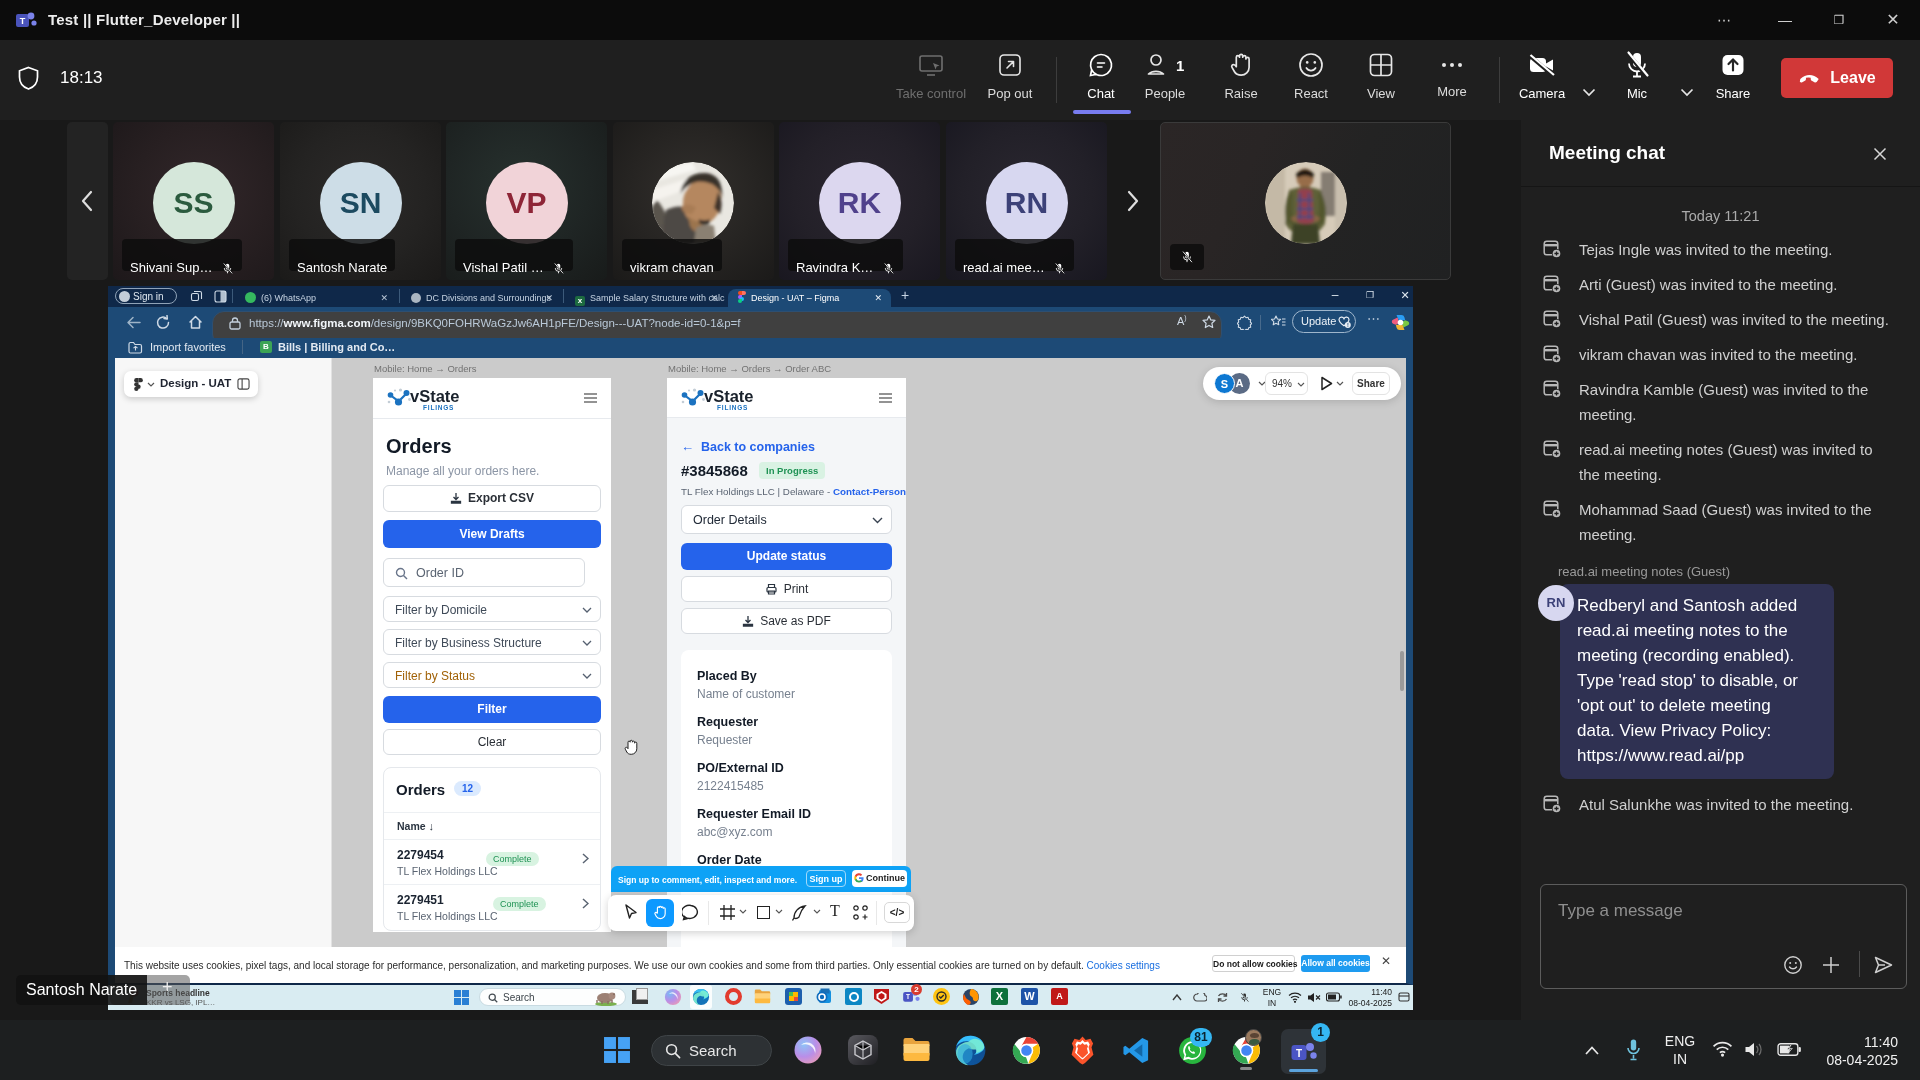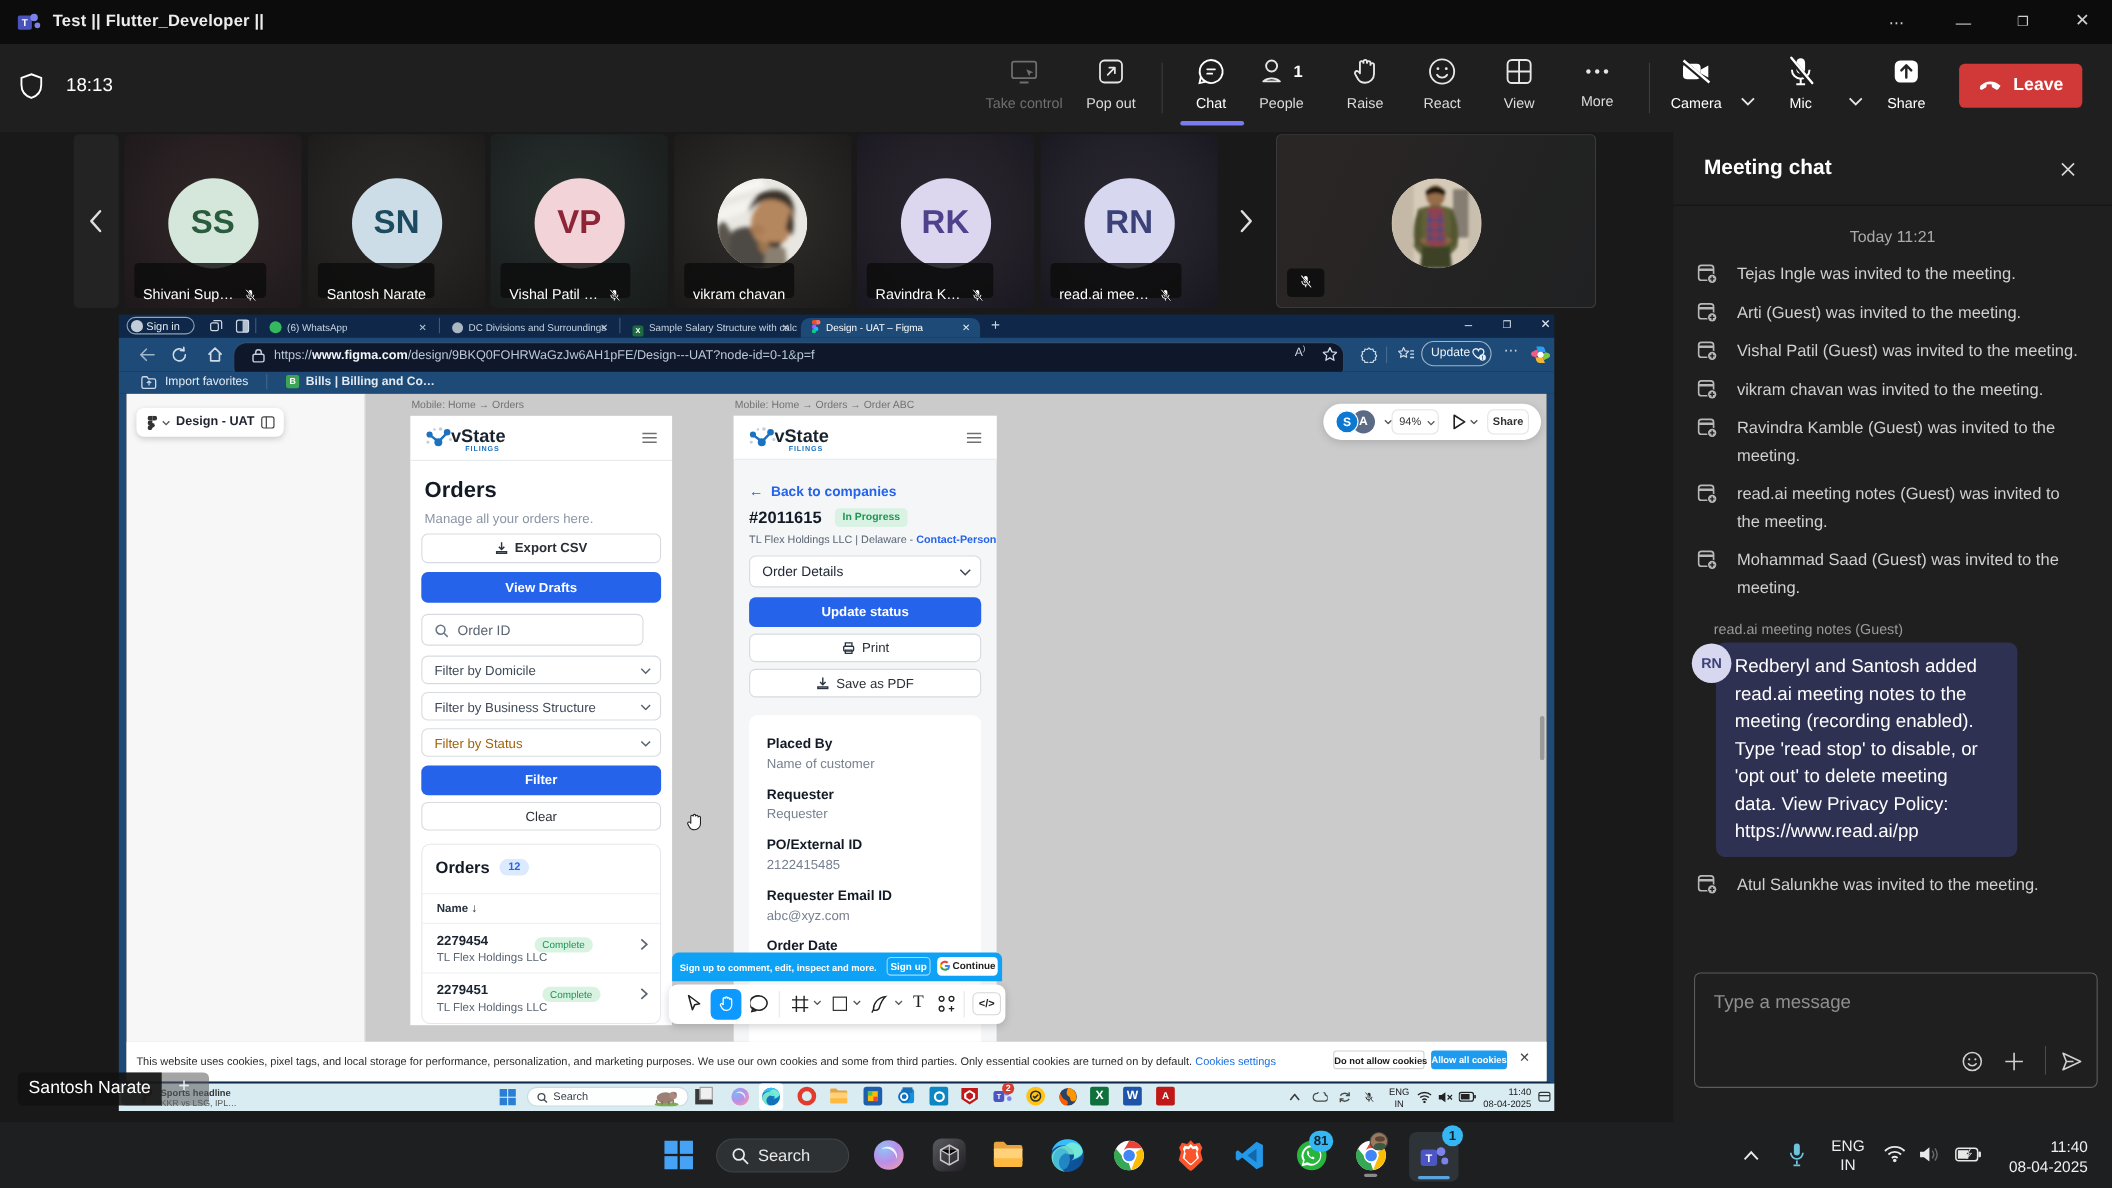--- a/index.html
+++ b/index.html
@@ -354,21 +354,21 @@
     <svg class="abs" style="left:18px;top:9px" width="15" height="13" viewBox="0 0 15 13">
         <path d="M7 1.5 L2 6.5 L7 11.5 M2.5 6.5 H14" fill="none" stroke="#9fb4c8" stroke-width="1.5" stroke-linecap="round" stroke-linejoin="round"></path>
       </svg>
     <svg class="abs" style="left:48px;top:8px" width="14" height="15" viewBox="0 0 14 15">
         <path d="M12.5 7.5 a5.5 5.5 0 1 1 -1.8 -4" fill="none" stroke="#cfdae6" stroke-width="1.5" stroke-linecap="round"></path>
         <path d="M11 0.5 l0.3 3.4 -3.3 -0.4" fill="none" stroke="#cfdae6" stroke-width="1.5" stroke-linecap="round" stroke-linejoin="round"></path>
       </svg>
     <svg class="abs" style="left:80px;top:8px" width="15" height="15" viewBox="0 0 15 15">
         <path d="M2 7 L7.5 1.5 L13 7 M3.5 6 V13 h8 V6" fill="none" stroke="#cfdae6" stroke-width="1.5" stroke-linecap="round" stroke-linejoin="round"></path>
       </svg>
-    <div class="abs" style="left:104px;top:4px;width:1010px;height:35px;background:#0f172a;border-radius:12px;border:1px solid #2d4f72;text-align:right;">
+    <div class="abs" style="left:104px;top:4px;width:1010px;height:35px;background:#404040;border-radius:12px;border:1px solid #2d4f72;text-align:right;">
       <svg class="abs" style="left:16px;top:5px" width="12" height="13" viewBox="0 0 12 13">
           <rect x="1" y="5" width="10" height="7" rx="1.5" fill="none" stroke="#c3d0dd" stroke-width="1.3"></rect>
           <path d="M3.5 5 V3.5 a2.5 2.5 0 0 1 5 0 V5" fill="none" stroke="#c3d0dd" stroke-width="1.3"></path>
         </svg>
       <div class="abs" style="left:36px;top:5px;font-size:11.5px;color:#b9c8d7;">https://<b style="color:#f2f6fa;">www.figma.com</b>/design/9BKQ0FOHRWaGzJw6AH1pFE/Design---UAT?node-id=0-1&amp;p=f</div>
     </div>
     <div class="abs" style="left:1069px;top:7px;color:#cfdae6;font-size:11px;">A<sup style="font-size:7px;">)</sup></div>
     <svg class="abs" style="left:1094px;top:8px" width="14" height="14" viewBox="0 0 14 14">
         <path d="M7 1 l1.8 3.9 4.2 .5 -3.1 2.9 .8 4.2 L7 10.4 3.3 12.5 4.1 8.3 1 5.4 5.2 4.9 z" fill="none" stroke="#cfdae6" stroke-width="1.2" stroke-linejoin="round"></path>
       </svg>
@@ -512,21 +512,21 @@
           <circle cx="3" cy="15" r="1.3" fill="#c3cdd6"></circle>
           <circle cx="23.5" cy="12.5" r="1.4" fill="#c3cdd6"></circle>
           <circle cx="9" cy="3.5" r="1.1" fill="#c3cdd6"></circle>
         <text x="24" y="15" font-family="Liberation Sans" font-size="16.5" font-weight="bold" fill="#1a222c">vState</text>
         <text x="37" y="23" font-family="Liberation Sans" font-size="6.5" font-weight="bold" fill="#1b72c0" letter-spacing=".8">FILINGS</text>
       </svg>
       <svg class="abs" style="left:211px;top:14px" width="15" height="12" viewBox="0 0 15 12">
           <path d="M1 2 h13 M1 6 h13 M1 10 h13" stroke="#707070" stroke-width="1.4"></path>
         </svg>
       <div class="abs" style="left:14px;top:61px;font-size:12.5px;font-weight:bold;color:#2563eb;"><span style="font-size:13px;">←</span>&nbsp; Back to companies</div>
-      <div class="abs" style="left:14px;top:84px;font-size:15px;font-weight:bold;color:#121a26;">#2011615</div>
+      <div class="abs" style="left:14px;top:84px;font-size:15px;font-weight:bold;color:#121a26;">#3845868</div>
       <div class="abs" style="left:92px;top:84px;background:#d9f2e3;color:#1f9254;border-radius:4px;font-size:9.5px;padding:3px 7px;font-weight:bold;text-align:center;">In Progress</div>
       <div class="abs" style="left:14px;top:108px;font-size:9.8px;color:#5a6472;white-space:nowrap;">TL Flex Holdings LLC | Delaware - <b style="color:#2563eb;">Contact-Person</b></div>
       <div class="inputbx" style="left:14px;top:127px;width:211px;height:29px;background:#fff;">
         <div class="abs" style="left:11px;top:7px;font-size:12.5px;color:#222b38;">Order Details</div>
         <svg class="abs" style="left:190px;top:11px" width="11" height="7" viewBox="0 0 11 7">
             <path d="M1 1 l4.5 4.5 4.5-4.5" fill="none" stroke="#3a4452" stroke-width="1.4"></path>
           </svg>
       </div>
       <div class="btn-blue" style="left:14px;top:165px;width:211px;height:27px;line-height:27px;font-size:12px;">Update status</div>
       <div class="btn-line" style="left:14px;top:198px;width:211px;height:26px;line-height:24px;font-size:12px;"><svg style="display:inline-block;vertical-align:-2px;margin-right:6px;" width="13" height="12" viewBox="0 0 13 12">

